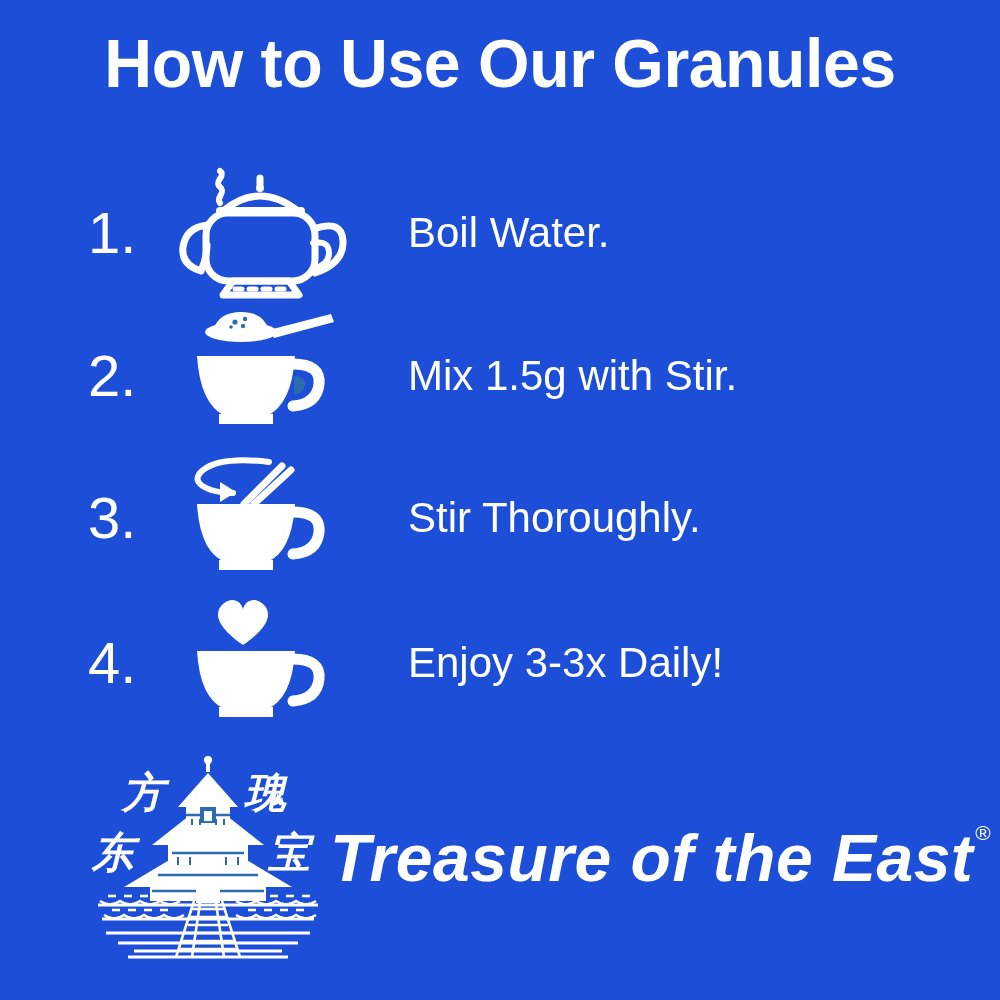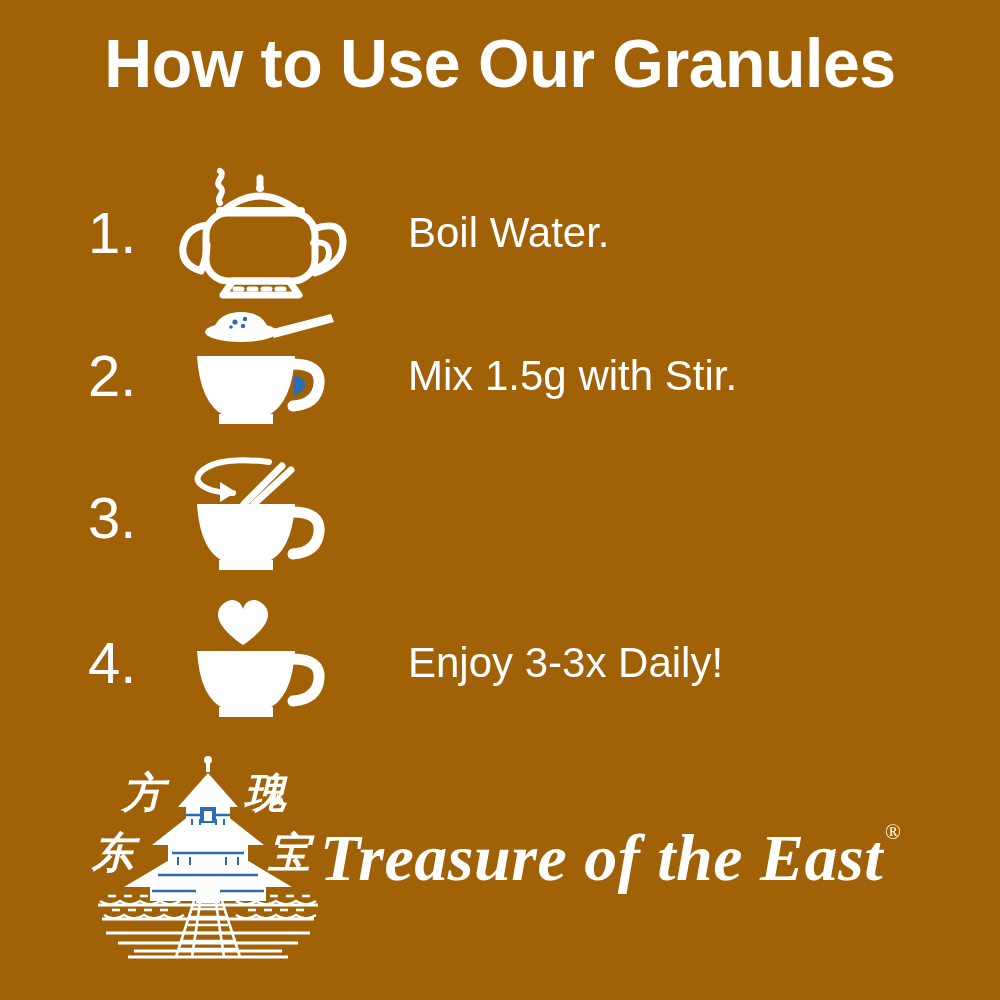--- a/index.html
+++ b/index.html
@@ -5,21 +5,21 @@
 <style>
   html, body {
     margin: 0;
     padding: 0;
     background: #2c6cb0;
   }
   #poster {
     position: relative;
     width: 1000px;
     height: 1000px;
-    background: #a16207;
+    background: #1d4ed8;
     overflow: hidden;
     font-family: "Liberation Sans", sans-serif;
     -webkit-font-smoothing: antialiased;
   }
 
   
   .title {
     position: absolute;
     left: 0;
     top: 24px;
@@ -97,24 +97,24 @@
   .logo-mark {
     position: absolute;
     left: 88px;
     top: 0px;
     width: 240px;
     height: 215px;
   }
   .logo-mark svg { display: block; }
   .wordmark {
     position: absolute;
-    left: 320px;
+    left: 330px;
     top: 75px;
     color: #ffffff;
-    font-family: Liberation Serif, serif;
+    font-family: Liberation Sans, sans-serif;
     font-weight: bold;
     font-style: italic;
     font-size: 66px;
     letter-spacing: 0.5px;
     white-space: nowrap;
   }
   .wordmark .reg {
     font-size: 21px;
     font-style: normal;
     font-weight: normal;
@@ -210,20 +210,21 @@
             <path d="M109 18 l-38 38"></path>
           </g>
 
           <path d="M24 56 h98 q-3 48 -28 58 h-42 q-25 -10 -28 -58 z" fill="#ffffff"></path>
 
           <path d="M46 112 h54 v10 h-54 z" fill="#ffffff"></path>
 
           <path d="M120 64 q28 0 26 20 q-2 20 -26 22" stroke="#ffffff" stroke-width="11" fill="none" stroke-linecap="round"></path>
         </svg>
       </div>
+      <div class="step-label">Stir Thoroughly.</div>
     </div>
 
     <div class="step" id="step-4">
       <div class="step-num">4.</div>
       <div class="step-icon">
         <svg width="175" height="140" viewBox="0 0 175 140" fill="none">
 
           <path d="M70 52 C44 34 40 20 50 11 C59 3 68 8 70 16
                    C72 8 81 3 90 11 C100 20 96 34 70 52 Z" fill="#ffffff"></path>
 

